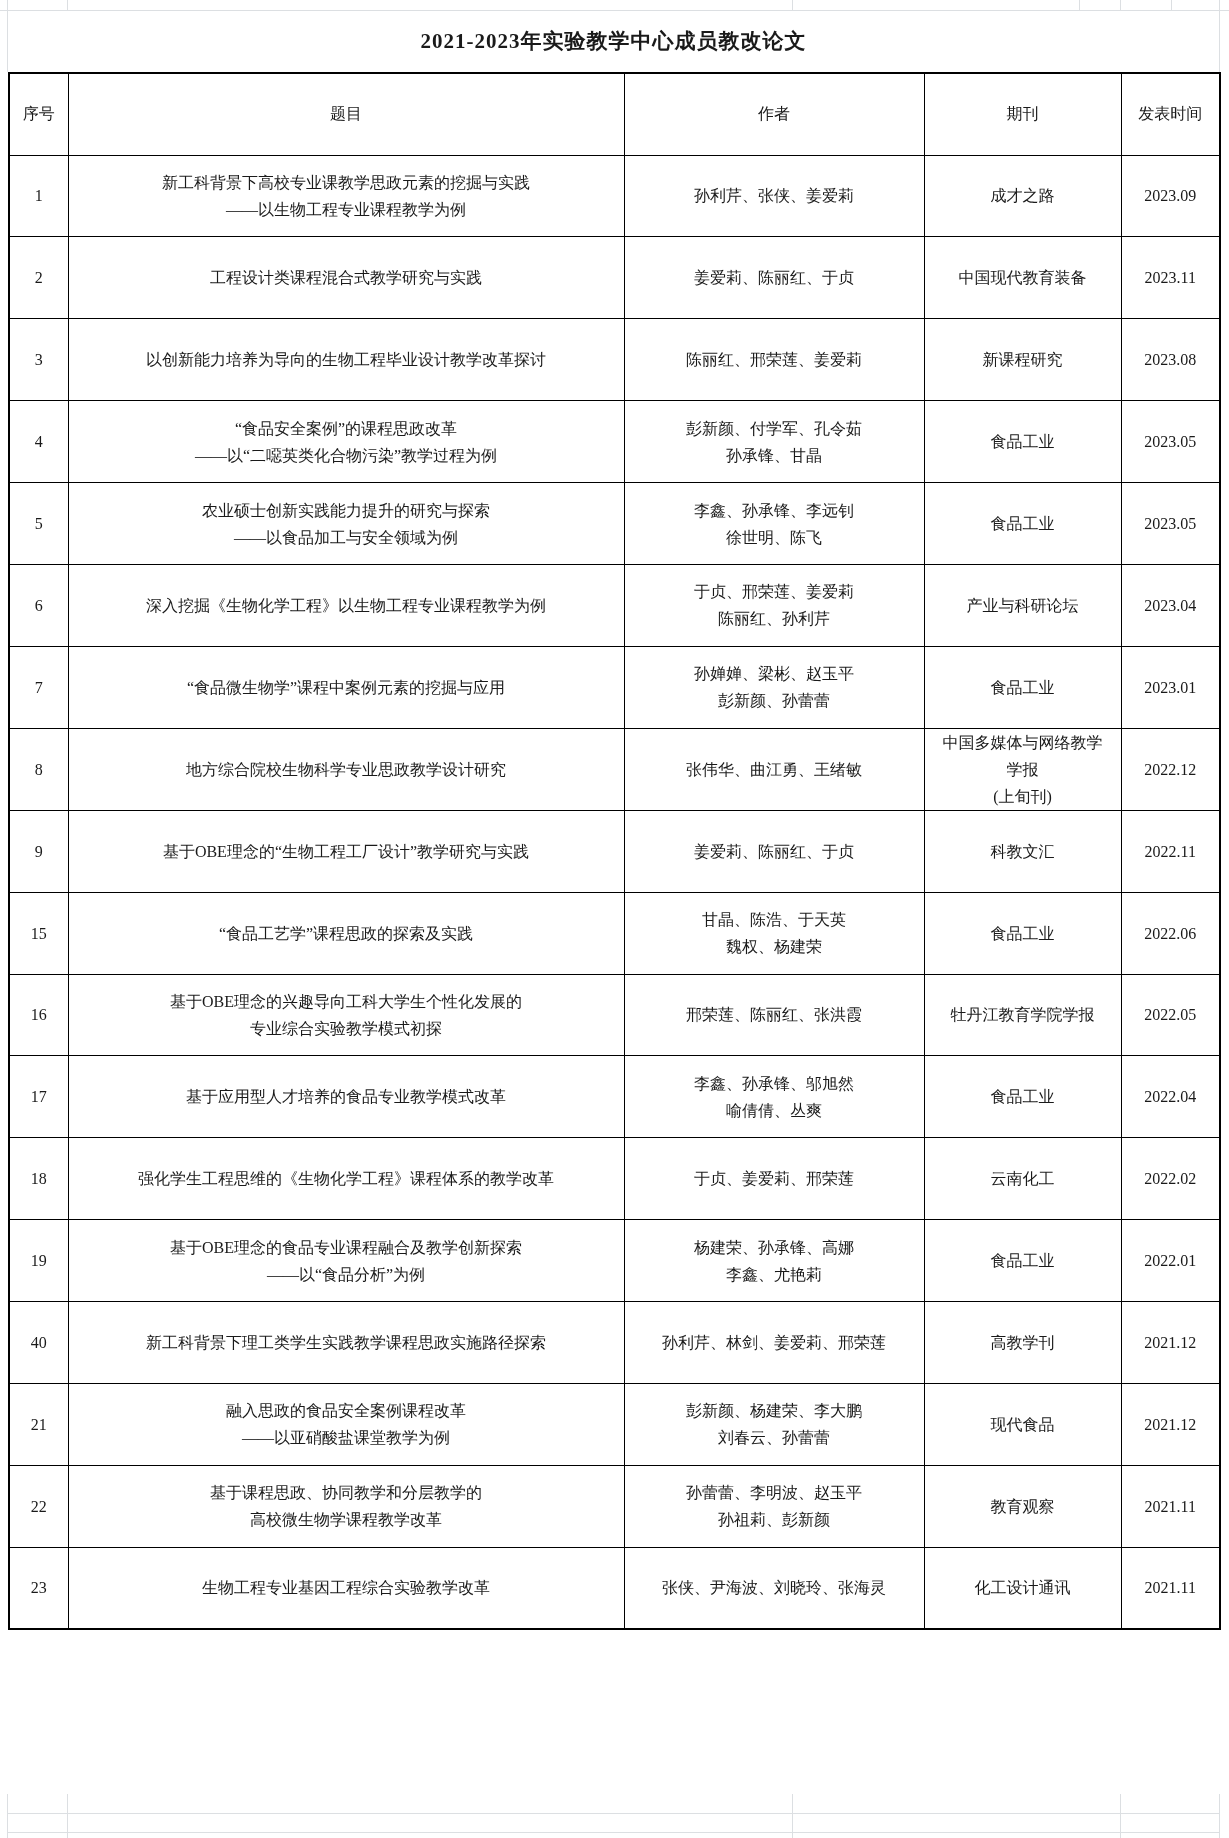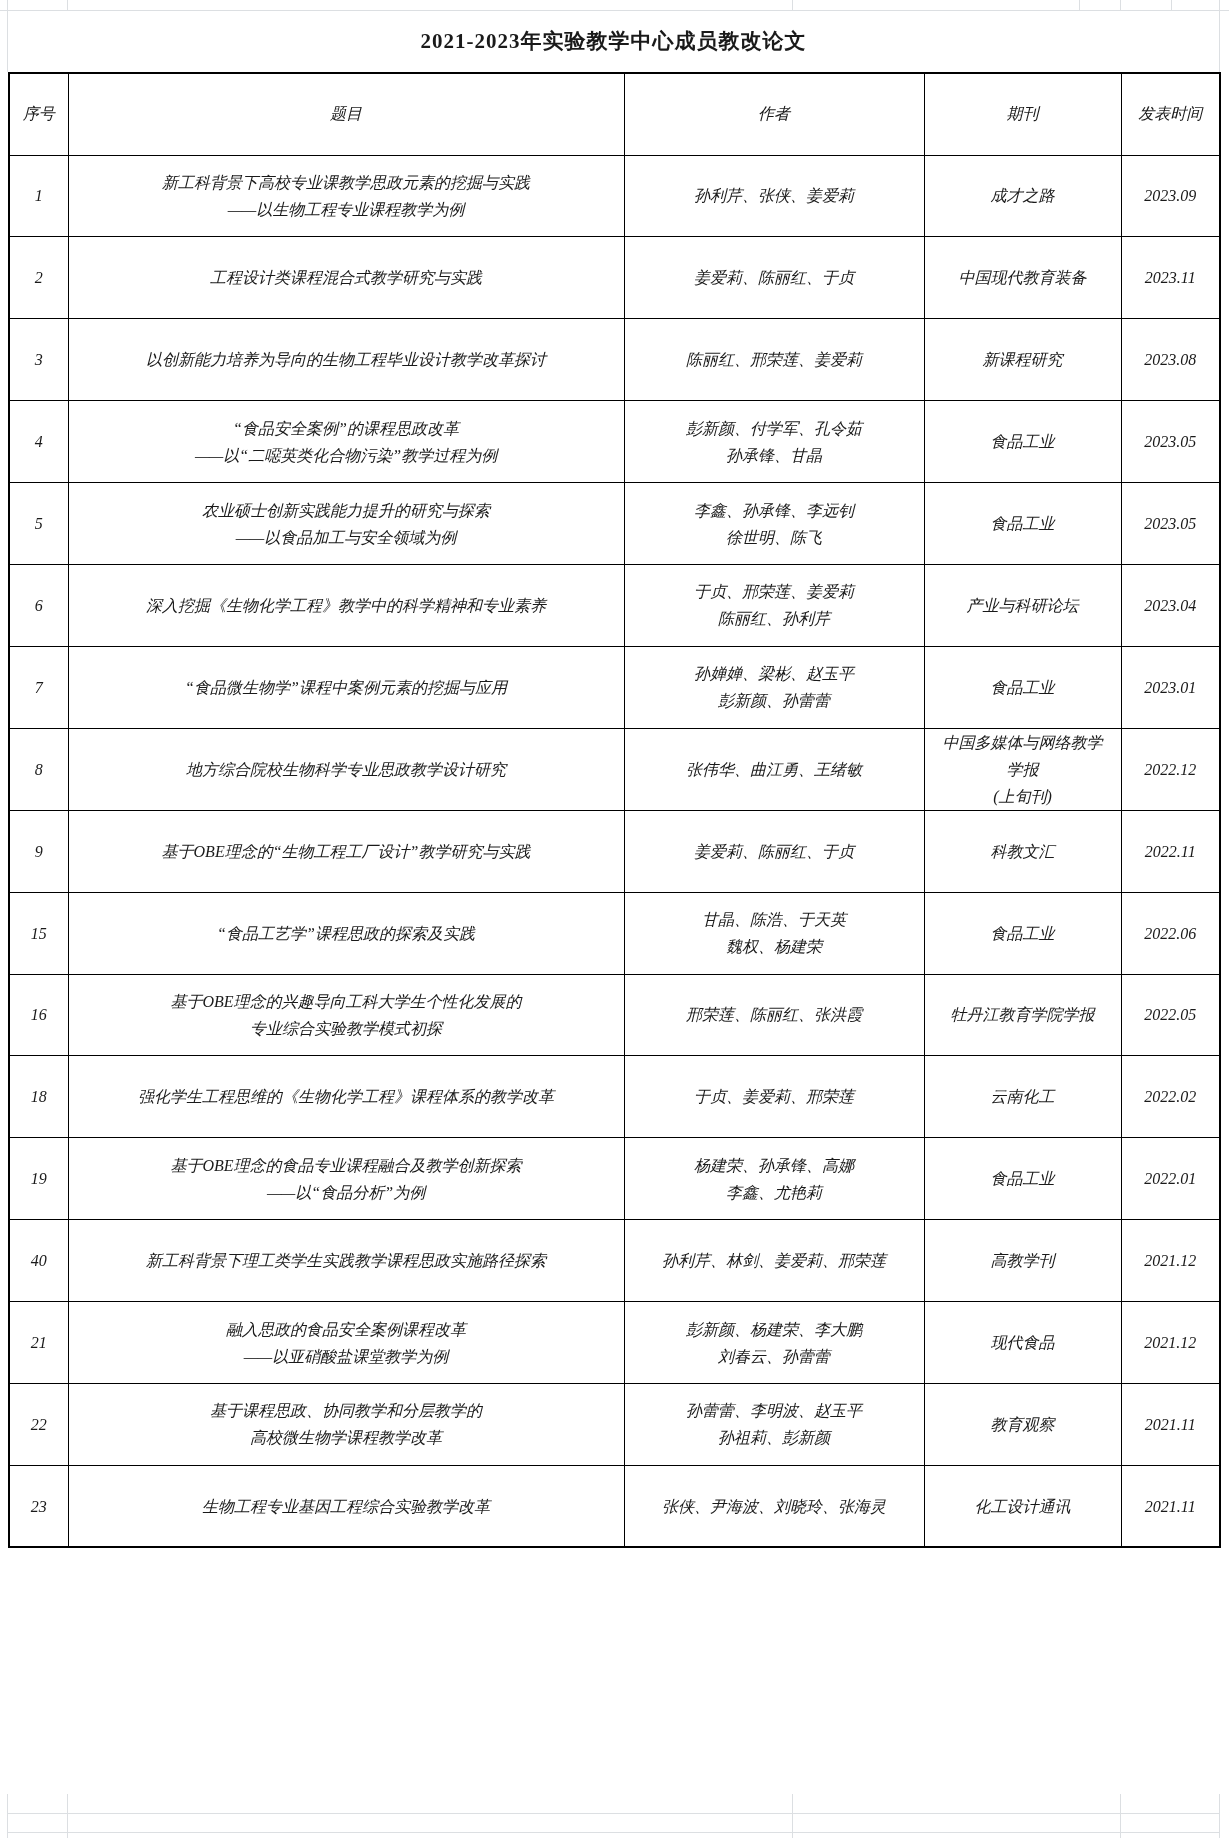--- a/index.html
+++ b/index.html
@@ -14,21 +14,21 @@
 
   .doc-title{position:absolute;left:8px;top:10px;width:1211px;height:62px;
              display:flex;align-items:center;justify-content:center;
              font-size:21px;font-weight:bold;letter-spacing:1px;}
 
   table.papers{position:absolute;left:8px;top:72px;width:1211px;
                border-collapse:collapse;table-layout:fixed;background:#fff;}
   table.papers th,table.papers td{border:1.5px solid #000;padding:0 2px;
                text-align:center;vertical-align:middle;font-weight:normal;
                font-size:16px;overflow:hidden;}
-  table.papers{border:2px solid #000;border-top:2.5px solid #000;font-style:italic;}
+  table.papers{border:2px solid #000;border-top:2.5px solid #000;}
   tr.hdr{height:82px;}
   tr.row{height:81.9px;}
   .line{line-height:27px;}
   td.col-no .line,td.col-date .line{font-size:16px;}
 </style>
 </head>
 <body>
 
 <div class="canvas">
 
@@ -157,21 +157,21 @@
           </td>
           <td class="col-date">
             <div class="line">2023.05</div>
           </td>
         </tr>
         <tr class="row">
           <td class="col-no">
             <div class="line">6</div>
           </td>
           <td class="col-title">
-            <div class="line">深入挖掘《生物化学工程》教学中的科学精神和专业素养</div>
+            <div class="line">深入挖掘《生物化学工程》以生物工程专业课程教学为例</div>
           </td>
           <td class="col-authors">
             <div class="line">于贞、邢荣莲、姜爱莉</div>
             <div class="line">陈丽红、孙利芹</div>
           </td>
           <td class="col-journal">
             <div class="line">产业与科研论坛</div>
           </td>
           <td class="col-date">
             <div class="line">2023.04</div>
@@ -262,20 +262,38 @@
           </td>
           <td class="col-journal">
             <div class="line">牡丹江教育学院学报</div>
           </td>
           <td class="col-date">
             <div class="line">2022.05</div>
           </td>
         </tr>
         <tr class="row">
           <td class="col-no">
+            <div class="line">17</div>
+          </td>
+          <td class="col-title">
+            <div class="line">基于应用型人才培养的食品专业教学模式改革</div>
+          </td>
+          <td class="col-authors">
+            <div class="line">李鑫、孙承锋、邬旭然</div>
+            <div class="line">喻倩倩、丛爽</div>
+          </td>
+          <td class="col-journal">
+            <div class="line">食品工业</div>
+          </td>
+          <td class="col-date">
+            <div class="line">2022.04</div>
+          </td>
+        </tr>
+        <tr class="row">
+          <td class="col-no">
             <div class="line">18</div>
           </td>
           <td class="col-title">
             <div class="line">强化学生工程思维的《生物化学工程》课程体系的教学改革</div>
           </td>
           <td class="col-authors">
             <div class="line">于贞、姜爱莉、邢荣莲</div>
           </td>
           <td class="col-journal">
             <div class="line">云南化工</div>

